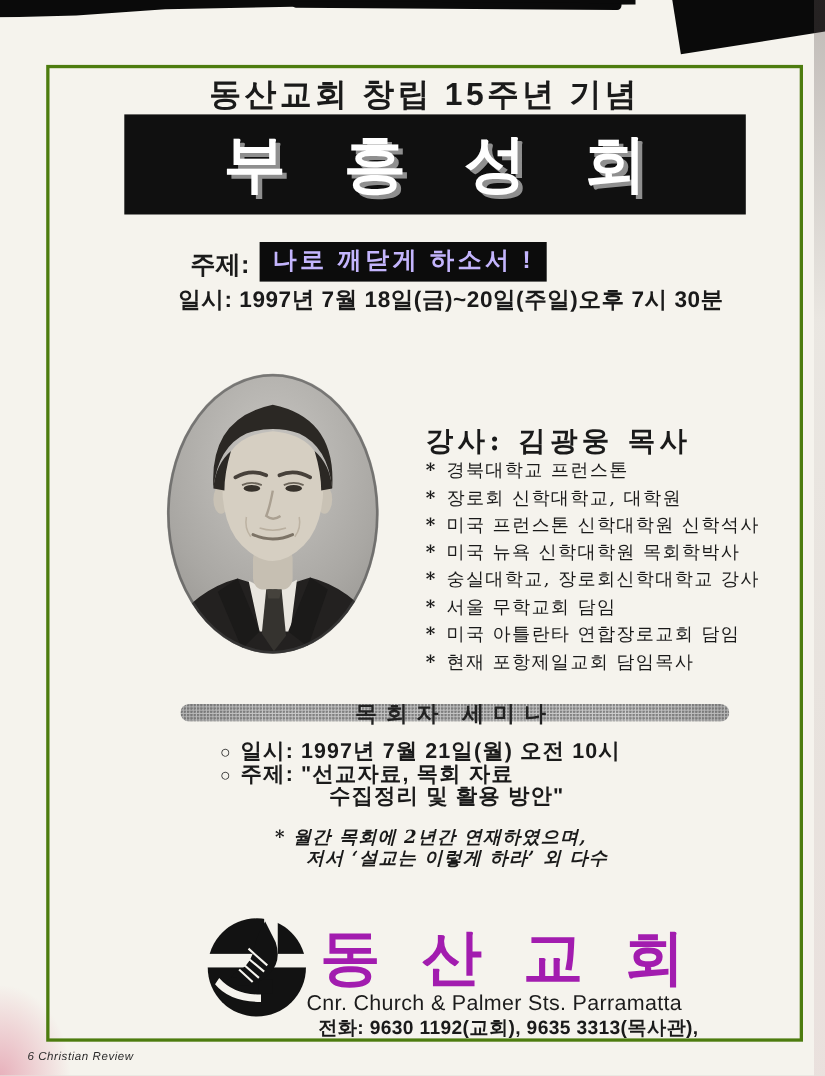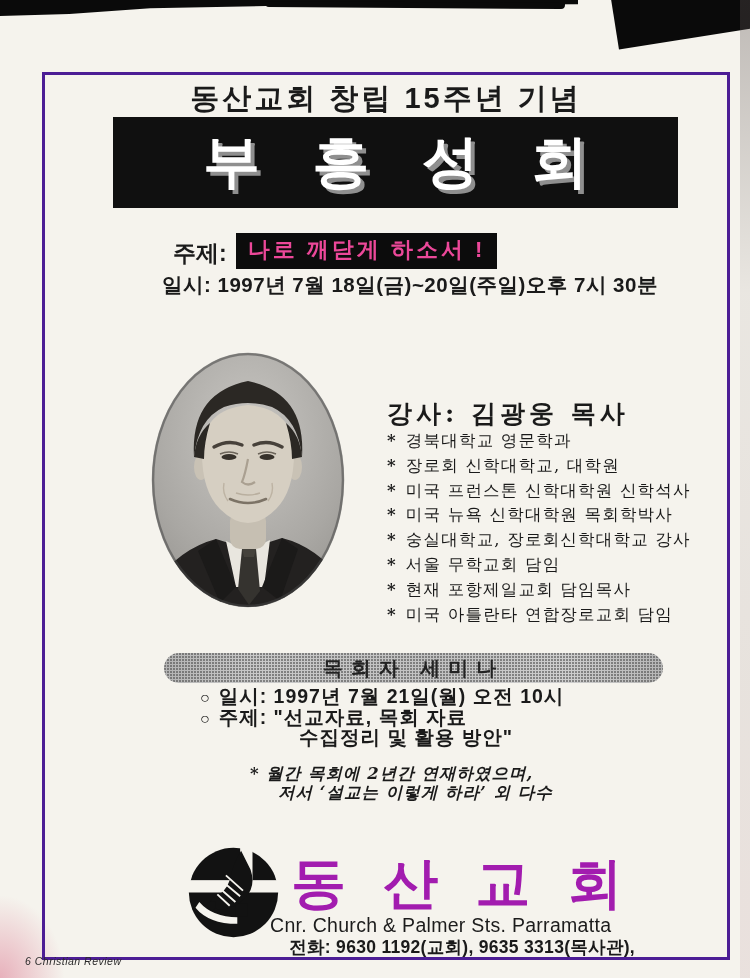--- a/index.html
+++ b/index.html
@@ -24,41 +24,41 @@
   .scan-pink{
     position:absolute;left:0;bottom:0;width:70px;height:90px;
     background:radial-gradient(ellipse at 0% 100%,rgba(228,160,175,.8),rgba(228,160,175,0) 65%);
   }
   .scan-right{
     position:absolute;right:0;top:0;width:10px;height:978px;
     background:linear-gradient(180deg,rgba(90,80,80,.35),rgba(150,140,140,.12) 30%,rgba(170,150,150,.18) 70%,rgba(200,170,175,.25));
   }
   
   .frame{
-    position:absolute;left:42px;top:72px;width:682px;height:882px;
-    border:3px solid #4c1d95;
+    position:absolute;left:42px;top:59px;width:682px;height:882px;
+    border:3px solid #4d7c0f;
   }
   .header-title{
     position:absolute;left:0;top:4px;width:100%;text-align:center;
     font-size:29px;font-weight:600;letter-spacing:3px;white-space:nowrap;
   }
   .black-banner{
     position:absolute;left:68px;top:42px;width:565px;height:91px;
     background:#101010;display:flex;align-items:center;justify-content:center;
   }
   .black-banner .banner-text{
     color:#ffffff;font-size:57px;font-weight:700;letter-spacing:.32em;margin-left:.32em;
     text-shadow:4px 4px 0 #8f8f8f;white-space:nowrap;text-align:right;
   }
   .theme-row{
     position:absolute;left:128px;top:158px;display:flex;align-items:flex-end;gap:9px;
     font-size:23px;font-weight:700;white-space:nowrap;
   }
   .theme-box{
-    background:#0c0c0c;color:#ec4899;padding:2px 12px 4px 12px;
+    background:#0c0c0c;color:#c4b5fd;padding:2px 12px 4px 12px;
     font-size:22px;font-weight:700;letter-spacing:3px;
   }
   .datetime-row{
     position:absolute;left:117px;top:196px;font-size:20.5px;font-weight:700;
     letter-spacing:.5px;white-space:nowrap;
   }
   
   .portrait{position:absolute;left:105px;top:276px;width:196px;height:258px;}
   
   .speaker-heading{
@@ -67,21 +67,21 @@
     font-size:25px;font-weight:600;letter-spacing:4px;white-space:nowrap;
   }
   .credentials{
     position:absolute;left:342px;top:354px;margin:0;padding:0;list-style:none;
     font-family:"DejaVu Serif","Liberation Serif",serif;
     font-size:16.5px;line-height:24.8px;letter-spacing:1.2px;white-space:nowrap;
   }
   .credentials .bullet{margin-right:9px;font-weight:700;}
   
   .seminar-banner{
-    position:absolute;left:119px;top:578px;width:499px;height:30px;border-radius:15px;
+    position:absolute;left:119px;top:578px;width:499px;height:16px;border-radius:15px;
     background:
       radial-gradient(circle at 1px 1px,rgba(70,70,70,.55) 1px,transparent 1.4px),
       linear-gradient(90deg,#b4b4b4,#c9c9c9 18%,#c2c2c2 55%,#cecece 80%,#b6b6b6);
     background-size:3px 3px,100% 100%;
     display:flex;align-items:center;justify-content:center;
   }
   .seminar-banner .seminar-title{
     font-size:20px;font-weight:600;letter-spacing:8px;color:#222;white-space:nowrap;
   }
   .seminar-details{
@@ -99,21 +99,21 @@
   }
   .note .line2{margin-left:28px;}
   
   .footer-logo{position:absolute;left:141px;top:770px;width:95px;height:95px;}
   .church-name{
     position:absolute;left:246px;top:772px;
     font-family:"DejaVu Serif","Liberation Serif",serif;
     font-size:55px;font-weight:700;letter-spacing:9px;white-space:nowrap;color:#a21caf;
   }
   .address{
-    position:absolute;left:225px;top:839px;width:350px;text-align:left;
+    position:absolute;left:225px;top:839px;width:350px;text-align:right;
     font-size:19.5px;letter-spacing:.3px;color:#1c1c1c;white-space:nowrap;
   }
   .phone{
     position:absolute;left:210px;top:860px;width:380px;text-align:right;
     font-size:17.5px;font-weight:600;letter-spacing:.3px;white-space:nowrap;
   }
   .page-number{
     position:absolute;left:25px;top:955px;font-size:10.5px;letter-spacing:.5px;
     color:#2a2a2a;font-style:italic;
   }
@@ -199,28 +199,28 @@
           <path d="M74 132 Q72 142 78 150" stroke="#bdb3a3" stroke-width="1.4" fill="none"></path>
           <path d="M122 132 Q124 142 118 150" stroke="#bdb3a3" stroke-width="1.4" fill="none"></path>
         </g>
         <ellipse cx="98" cy="129" rx="95" ry="126" fill="none" stroke="rgba(70,70,70,.55)" stroke-width="2.5"></ellipse>
       </svg>
     </div>
 
     <div class="speaker-heading">강사: 김광웅 목사</div>
 
     <ul class="credentials">
-      <li><span class="bullet">*</span><span>경북대학교 영문학과</span></li>
+      <li><span class="bullet">*</span><span>경북대학교 프런스톤</span></li>
       <li><span class="bullet">*</span><span>장로회 신학대학교, 대학원</span></li>
       <li><span class="bullet">*</span><span>미국 프런스톤 신학대학원 신학석사</span></li>
       <li><span class="bullet">*</span><span>미국 뉴욕 신학대학원 목회학박사</span></li>
       <li><span class="bullet">*</span><span>숭실대학교, 장로회신학대학교 강사</span></li>
       <li><span class="bullet">*</span><span>서울 무학교회 담임</span></li>
+      <li><span class="bullet">*</span><span>미국 아틀란타 연합장로교회 담임</span></li>
       <li><span class="bullet">*</span><span>현재 포항제일교회 담임목사</span></li>
-      <li><span class="bullet">*</span><span>미국 아틀란타 연합장로교회 담임</span></li>
     </ul>
 
     <div class="seminar-banner">
       <span class="seminar-title">목회자 세미나</span>
     </div>
 
     <div class="seminar-details">
       <div class="row">
         <span class="marker">○</span>
         <span>일시: 1997년 7월 21일(월) 오전 10시</span>

